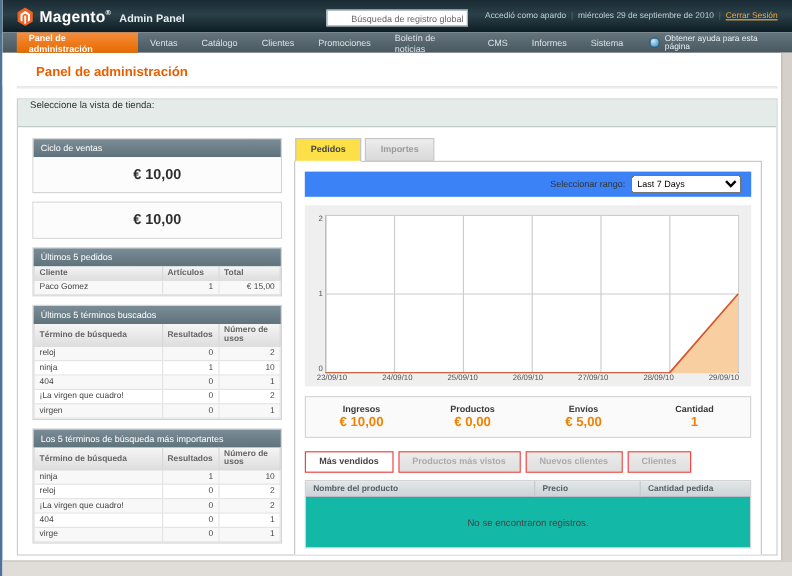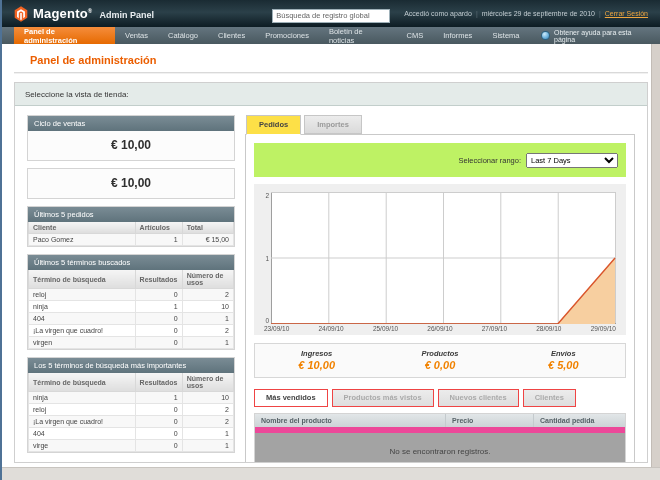--- a/index.html
+++ b/index.html
@@ -11,21 +11,21 @@
   
   .hdr { height:27px; display:flex; align-items:center; padding:0 10px 0 12px;
          background:linear-gradient(180deg,#1a2b33 0%, #2b4049 45%, #0d1c23 100%); }
   .logo { display:flex; align-items:center; gap:5px; }
   .logo svg { display:block; }
   .brand { color:#fff; font-size:13px; font-weight:bold; letter-spacing:0.2px; }
   .brand sup { font-size:6px; }
   .brand-suffix { color:#e8edf0; font-size:9px; font-weight:bold; margin-left:2px; margin-top:2px; }
   .hdr-search { margin-left:auto; }
   .hdr-search input { width:118px; height:14px; font-size:7.5px; color:#666; border:1px solid #9fb1b9;
-                      background:#fff; padding:0 3px; font-family:"Liberation Sans",sans-serif; }
+                      background:#fff; padding:0 3px; font-family:"Liberation Sans",sans-serif;text-align:right; }
   .hdr-right { display:flex; align-items:center; gap:4px; margin-left:14px; margin-right:2px;
                font-size:7px; color:#c2ccd1; white-space:nowrap; }
   .hdr-right .sep { color:#5b6c74; }
   .logout { color:#f0a73f; text-decoration:underline; cursor:pointer; }
 
   
   .nav { height:17px; display:flex; align-items:stretch; padding:0 0 0 12px;
          background:linear-gradient(180deg,#64757f 0%, #49585f 100%); }
   .nav-item { display:flex; align-items:center; padding:0 10px; font-size:7.5px; color:#dde3e6; cursor:pointer; }
   .nav-item.active { background:linear-gradient(180deg,#f58d3c 0%, #e66a00 100%); color:#fff; font-weight:bold; }
@@ -36,21 +36,21 @@
                 border:1px solid #2c607f; }
 
   
   .page-title { color:#eb5e00; font-size:11px; font-weight:bold; padding:10px 12px 6px 28px; background:#fff; }
   .title-rule { margin:0 12px; border-bottom:1px solid #d9d9d9; }
   .title-rule2 { margin:0 12px; border-bottom:1px solid #f1f1f1; }
 
   
   .card { margin:8px 12px 0 12px; border:1px solid #cfcfcf; background:#fff; height:381px; overflow:hidden; }
   .storebar { background:#e4ebe9; border-bottom:1px solid #c2cecb; height:23px; display:flex;
-              align-items:center; gap:5px; padding:0 10px; font-size:8px; color:#333; }
+              align-items:flex-start; gap:5px; padding:0 10px; font-size:8px; color:#333; }
   .storebar select { font-size:8px; height:16px; font-family:"Liberation Sans",sans-serif; }
   .cols { display:flex; gap:10px; padding:9px 12px 8px 12px; }
   .leftcol { width:208px; flex:none; }
   .rightcol { flex:1; min-width:0; }
 
   
   .mini-card { border:1px solid #d4d4d4; background:#fff; margin-bottom:7px; }
   .mini-head { background:linear-gradient(180deg,#7a8c95 0%, #5f737c 100%); color:#fff; font-size:7.5px;
                font-weight:normal; padding:3px 6px; }
   .mini-value { text-align:center; font-size:12px; font-weight:bold; color:#2f2f2f; padding:7px 0 8px;
@@ -63,50 +63,50 @@
   table.mini tr:nth-child(even) td { background:#f8f8f8; }
   table.mini .num { text-align:right; }
   .w1 { width:52%; } .w2 { width:23%; } .w3 { width:25%; }
 
   
   .tabs-strip { display:flex; gap:3px; position:relative; z-index:2; margin-left:1px; }
   .tab { font-size:7.5px; font-weight:bold; padding:4px 12px; border:1px solid #c6c6c6;
          background:linear-gradient(180deg,#ececec,#dadada); color:#9a9a9a; cursor:pointer; }
   .tab.active { background:#fde047; color:#444; border-bottom:1px solid #fff; margin-bottom:-1px; }
   .panel { border:1px solid #c9c9c9; background:#fff; padding:8px; }
-  .rangebar { background:#bef264; height:34px; display:flex; justify-content:flex-end; align-items:center;
+  .rangebar { background:#3b82f6; height:21px; display:flex; justify-content:flex-end; align-items:center;
               gap:5px; padding:0 8px; font-size:7.5px; color:#333; }
   .rangebar select { font-size:7.5px; height:15px; width:92px; font-family:"Liberation Sans",sans-serif; }
 
   .chart-outer { margin-top:7px; background:#efefef; padding:8px 10px 3px 4px; }
   .chart-grid { display:flex; }
   .chart-ylabels { width:13px; display:flex; flex-direction:column; justify-content:space-between;
                    align-items:flex-end; font-size:6.5px; color:#555; padding-right:2px; height:132px; }
   .chart-plot { flex:1; height:132px; }
   .chart-xlabels { display:flex; justify-content:space-between; font-size:6.5px; color:#555;
                    margin-left:6px; margin-top:1px; }
 
   .statsrow { margin-top:8px; border:1px solid #d7d7d7; background:#fafafa; display:flex; padding:5px 0 6px; }
-  .stat { flex:1; text-align:center;font-style:italic; }
+  .stat { flex:1; text-align:center; }
   .stat-label { font-size:7.5px; font-weight:bold; color:#3a3a3a; }
   .stat-value { font-size:11px; font-weight:bold; color:#f18200; margin-top:1px; }
 
   .btabs { display:flex; gap:4px; margin-top:11px; }
   .btab { font-size:7.5px; font-weight:bold; padding:3px 11px 4px; border:1px solid #ef4444;
           background:linear-gradient(180deg,#ececec,#dedede); color:#aaa; cursor:pointer; }
   .btab.active { background:#fff; color:#444; }
 
   .ptable { margin-top:6px; border:1px solid #d4d4d4; }
   .ptable-head { display:flex; background:linear-gradient(180deg,#e2e6e8,#ccd3d6); font-size:7px;
                  font-weight:bold; color:#556066; }
   .ptable-head > div { padding:3px 6px; border-left:1px solid #c4cacd; }
   .ptable-head > div:first-child { border-left:none; }
   .pc-name { flex:1; } .pc-precio { width:88px; flex:none; } .pc-cant { width:92px; flex:none; }
-  .ptable-body { height:42px; background:#a3a3a3; display:flex; align-items:center; justify-content:center;
-                 font-size:8px; color:#444; border-top:6px solid #ec4899; }
+  .ptable-body { height:42px; background:#14b8a6; display:flex; align-items:center; justify-content:center;
+                 font-size:8px; color:#444; border-top:1px solid #ec4899; }
 
   
   .footer { position:absolute; left:0; right:0; bottom:0; height:13px; background:#e0ddd9;
             border-top:1px solid #c8c4bf; }
   .gutter-right { position:absolute; top:44px; right:0; bottom:13px; width:9px; background:#d6d0ca;
                   border-left:1px solid #c2bcb6; }
 </style>
 </head>
 <body>
 
@@ -322,20 +322,24 @@
               <div class="stat-value">€ 10,00</div>
             </div>
             <div class="stat">
               <div class="stat-label">Productos</div>
               <div class="stat-value">€ 0,00</div>
             </div>
             <div class="stat">
               <div class="stat-label">Envíos</div>
               <div class="stat-value">€ 5,00</div>
             </div>
+            <div class="stat">
+              <div class="stat-label">Cantidad</div>
+              <div class="stat-value">1</div>
+            </div>
           </div>
 
           <div class="btabs">
             <div class="btab active">Más vendidos</div>
             <div class="btab">Productos más vistos</div>
             <div class="btab">Nuevos clientes</div>
             <div class="btab">Clientes</div>
           </div>
 
           <div class="ptable">

